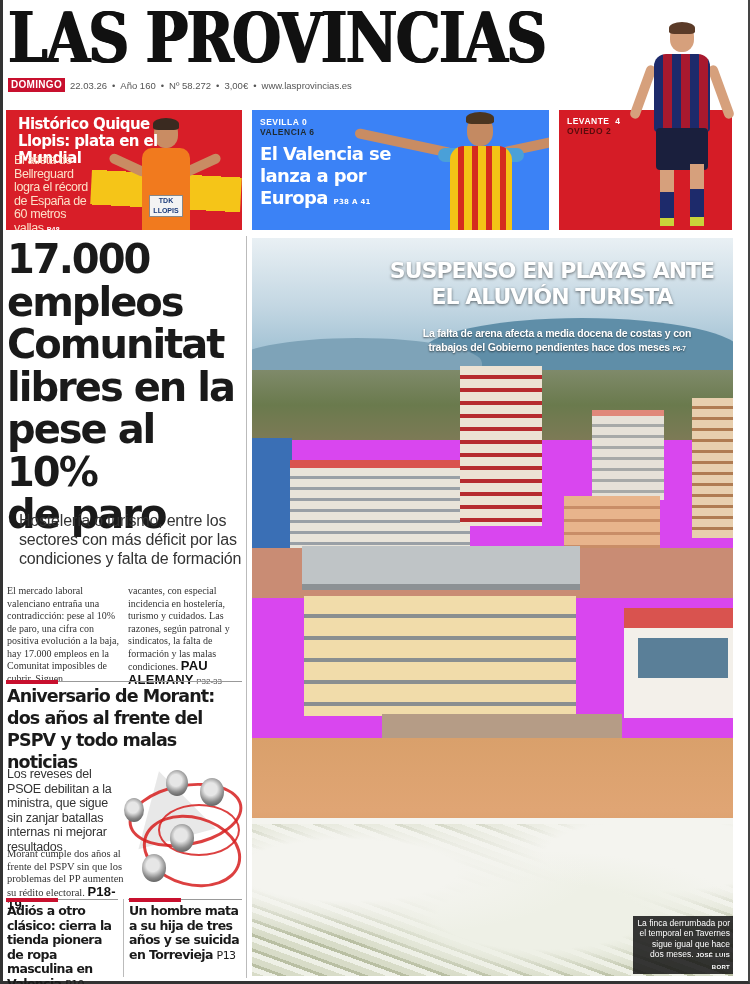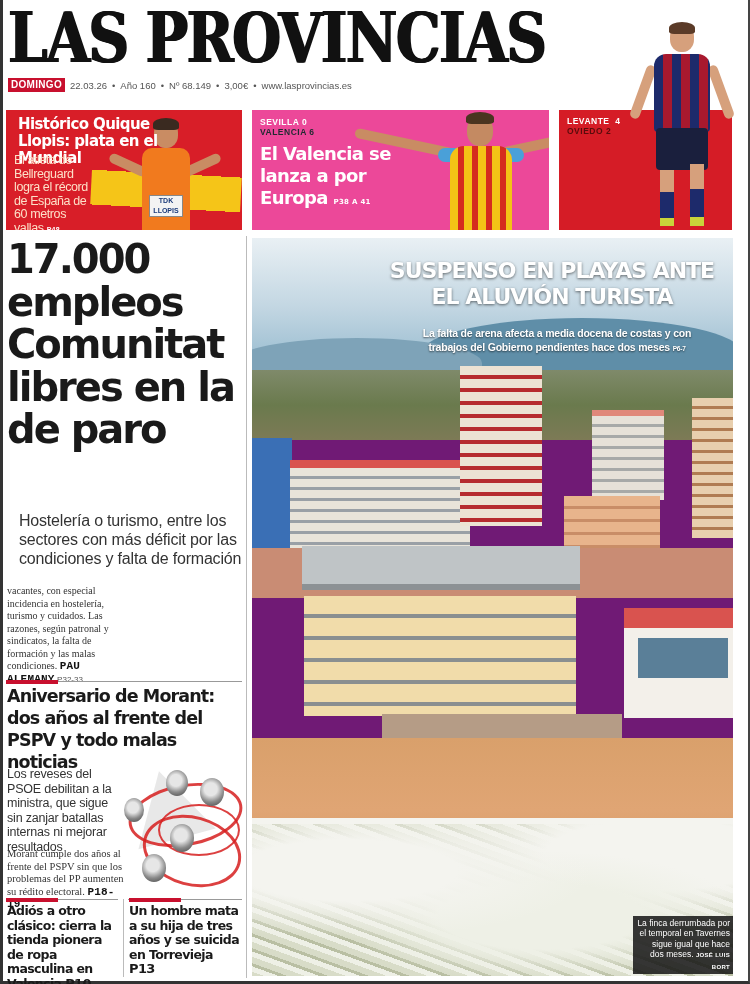--- a/index.html
+++ b/index.html
@@ -8,21 +8,21 @@
     .frame { position: absolute; left: 0; top: 0; width: 750px; height: 984px; border-left: 3px solid #333; border-bottom: 3px solid #333; border-right: 2px solid #444; }
 
     
     .masthead { position: absolute; left: 8px; top: 2px; width: 600px; height: 72px; font-family: "DejaVu Serif", serif; font-weight: 900; font-size: 69px; letter-spacing: -2px; line-height: 72px; color: #111; transform: scaleX(0.82); transform-origin: left center; white-space: nowrap; text-shadow: 1px 0 0 #111, -1px 0 0 #111; }
     .dateline { position: absolute; left: 8px; top: 78px; height: 14px; display: flex; align-items: center; gap: 5px; font-size: 9.5px; color: #555; }
     .day-badge { background: #c8102e; color: #fff; font-weight: 700; font-size: 10px; padding: 1px 3px; letter-spacing: 0.3px; line-height: 12px; }
 
     
     .promo { position: absolute; top: 110px; height: 120px; overflow: hidden; }
     .promo-1 { left: 6px; width: 236px; background: #d81e28; }
-    .promo-2 { left: 252px; width: 297px; background: #ec4899; }
+    .promo-2 { left: 252px; width: 297px; background: #3b82f6; }
     .promo-3 { left: 559px; width: 173px; background: #d51c26; overflow: visible; }
     .promo-title { position: absolute; color: #fff; font-weight: 700; font-family: "DejaVu Sans", sans-serif; letter-spacing: -0.6px; }
     .promo-sub { position: absolute; color: #fde0c8; font-size: 12.5px; line-height: 13.5px; letter-spacing: -0.4px; }
     .pageref { font-size: 7px; font-weight: 700; letter-spacing: 0.3px; color: #fff; text-align: right; }
     .kicker { position: absolute; font-size: 8.5px; font-weight: 700; letter-spacing: 0.5px; line-height: 10px; }
 
     
     .flag { position: absolute; left: 85px; top: 50px; width: 150px; height: 62px; background: linear-gradient(180deg, #d81e28 0 22%, #f5c518 22% 78%, #d81e28 78% 100%); transform: rotate(3deg); }
     .athlete { position: absolute; left: 132px; top: 10px; width: 56px; height: 112px; }
     .athlete .head { position: absolute; left: 16px; top: 0; width: 24px; height: 28px; border-radius: 45%; background: #c98c63; }
@@ -46,38 +46,38 @@
     .lplayer .shirt { position: absolute; left: 24px; top: 30px; width: 56px; height: 78px; border-radius: 12px 12px 4px 4px; background: repeating-linear-gradient(90deg, #1d2a6b 0 9px, #a8192e 9px 18px); }
     .lplayer .shorts { position: absolute; left: 26px; top: 104px; width: 52px; height: 42px; background: #1a1f3d; border-radius: 4px; }
     .lplayer .leg1 { position: absolute; left: 30px; top: 146px; width: 14px; height: 56px; background: linear-gradient(180deg, #d6a07c 0 40%, #1d2a6b 40% 85%, #c9d43a 85%); }
     .lplayer .leg2 { position: absolute; left: 60px; top: 140px; width: 14px; height: 62px; background: linear-gradient(180deg, #d6a07c 0 40%, #1d2a6b 40% 85%, #c9d43a 85%); }
     .lplayer .arm1 { position: absolute; left: 8px; top: 40px; width: 10px; height: 56px; background: #d6a07c; border-radius: 5px; transform: rotate(20deg); }
     .lplayer .arm2 { position: absolute; left: 86px; top: 40px; width: 10px; height: 56px; background: #d6a07c; border-radius: 5px; transform: rotate(-20deg); }
     .main-head { position: absolute; left: 7px; top: 238px; width: 236px; font-family: "DejaVu Sans", sans-serif; font-weight: 700; font-size: 40px; line-height: 42.5px; letter-spacing: -2px; color: #1a1a1a; }
     .main-sub { position: absolute; left: 19px; top: 511px; width: 238px; font-size: 16px; line-height: 19px; color: #333; letter-spacing: -0.2px; }
     .main-body { position: absolute; left: 7px; top: 585px; width: 236px; display: flex; gap: 7px; font-family: "Liberation Serif", serif; font-size: 10px; line-height: 12.5px; color: #333; }
     .main-body .col { width: 114px; }
-    .byline { font-family: Liberation Mono, monospace; font-weight: 700; font-size: 11px; letter-spacing: 0.2px; color: #111; }
+    .byline { font-family: Liberation Sans, sans-serif; font-weight: 700; font-size: 13px; letter-spacing: 0.2px; color: #111; }
     .pref { font-family: "Liberation Sans", sans-serif; font-size: 8px; color: #555; margin-top: 19px; }
     .vrule { position: absolute; left: 246px; top: 236px; width: 1px; height: 742px; background: #bbb; }
     .hrule { position: absolute; height: 1px; background: #999; }
     .redbar { position: absolute; height: 4px; background: #c8102e; }
 
     .story2-head { position: absolute; left: 7px; top: 685px; width: 238px; font-family: "DejaVu Sans", sans-serif; font-weight: 700; font-size: 17.5px; line-height: 22px; letter-spacing: -0.9px; color: #1a1a1a; }
     .story2-deck { position: absolute; left: 7px; top: 767px; width: 118px; font-size: 12.5px; line-height: 14.5px; color: #333; letter-spacing: -0.2px; }
     .story2-body { position: absolute; left: 7px; top: 848px; width: 118px; font-family: "Liberation Serif", serif; font-size: 10.5px; line-height: 12.5px; color: #333; }
     .collage { position: absolute; left: 118px; top: 770px; width: 128px; height: 116px; }
     .scribble { position: absolute; border: 3px solid #d61f1f; border-radius: 50%; opacity: 0.85; }
     .face { position: absolute; border-radius: 50%; background: radial-gradient(circle at 45% 40%, #e6e6e6 0 30%, #8a8a8a 60%, #3a3a3a 100%); filter: grayscale(1); }
 
     .brief { position: absolute; top: 904px; width: 112px; font-family: "DejaVu Sans", sans-serif; font-weight: 700; font-size: 12.5px; line-height: 14.5px; letter-spacing: -0.6px; color: #1a1a1a; }
-    .brief .pg { font-size: 13px; font-weight: 700; }
-
-    
-    .photo { position: absolute; left: 252px; top: 238px; width: 481px; height: 738px; overflow: hidden; background: #701a75; }
+    .brief .pg { font-size: 11px; font-weight: 400; }
+
+    
+    .photo { position: absolute; left: 252px; top: 238px; width: 481px; height: 738px; overflow: hidden; background: #d946ef; }
     .sky { position: absolute; left: 0; top: 0; width: 100%; height: 140px; background: linear-gradient(180deg, #e9f0f4 0%, #c2d6e2 50%, #8fb6cc 100%); }
     .mountain { position: absolute; background: #5f8ea8; border-radius: 50% 50% 0 0; }
     .plain { position: absolute; left: 0; top: 132px; width: 100%; height: 70px; background: linear-gradient(180deg, #7f8a6a 0%, #6a7a4d 50%, #7d7a56 100%); }
     .bldg { position: absolute; }
     .sand { position: absolute; left: 0; top: 500px; width: 100%; height: 120px; background: linear-gradient(180deg, #d9a06b 0%, #e0a574 60%, #d79a66 100%); }
     .surf { position: absolute; left: 0; top: 580px; width: 100%; height: 160px; background:
         radial-gradient(ellipse at 20% 30%, #f4f4ef 0 20%, transparent 45%),
         radial-gradient(ellipse at 60% 60%, #eef0e6 0 25%, transparent 50%),
         radial-gradient(ellipse at 85% 20%, #f4f4ef 0 20%, transparent 45%),
         repeating-linear-gradient(20deg, #d8dcc8 0 6px, #eef0e6 6px 11px, #b9bfa3 11px 14px);
@@ -93,21 +93,21 @@
 
 <div class="frame"></div>
 
 <div class="masthead">LAS PROVINCIAS</div>
 <div class="dateline">
   <span class="day-badge">DOMINGO</span>
   <span>22.03.26</span>
   <span>•</span>
   <span>Año 160</span>
   <span>•</span>
-  <span>Nº 68.149</span>
+  <span>Nº 58.272</span>
   <span>•</span>
   <span>3,00€</span>
   <span>•</span>
   <span>www.lasprovincias.es</span>
 </div>
 
 <div class="promo promo-1">
   <div class="flag"></div>
   <div class="athlete">
     <div class="arm" style="left:-30px;top:40px;width:40px;transform:rotate(25deg);"></div>
@@ -152,24 +152,26 @@
     <div class="leg2"></div>
   <div class="head"></div>
   <div class="hair"></div>
 </div>
 
 <div class="main-head">
   <div>17.000</div>
   <div>empleos</div>
   <div>Comunitat</div>
   <div>libres en la</div>
+  <div>pese al 10%</div>
   <div>de paro</div>
 </div>
 <div class="main-sub">Hostelería o turismo, entre los sectores con más déficit por las condiciones y falta de formación</div>
 <div class="main-body">
+  <div class="col">El mercado laboral valenciano entraña una contradicción: pese al 10% de paro, una cifra con positiva evolución a la baja, hay 17.000 empleos en la Comunitat imposibles de cubrir. Siguen</div>
   <div class="col">
     <span>vacantes, con especial incidencia en hostelería, turismo y cuidados. Las razones, según patronal y sindicatos, la falta de formación y las malas condiciones.</span> <span class="byline">PAU ALEMANY</span> <span class="pref">P32-33</span>
   </div>
 </div>
 
 <div class="vrule"></div>
 <div class="hrule" style="left:6px;top:681px;width:236px;"></div>
 <div class="redbar" style="left:6px;top:680px;width:52px;"></div>
 
 <div class="story2-head">Aniversario de Morant: dos años al frente del PSPV y todo malas noticias</div>

